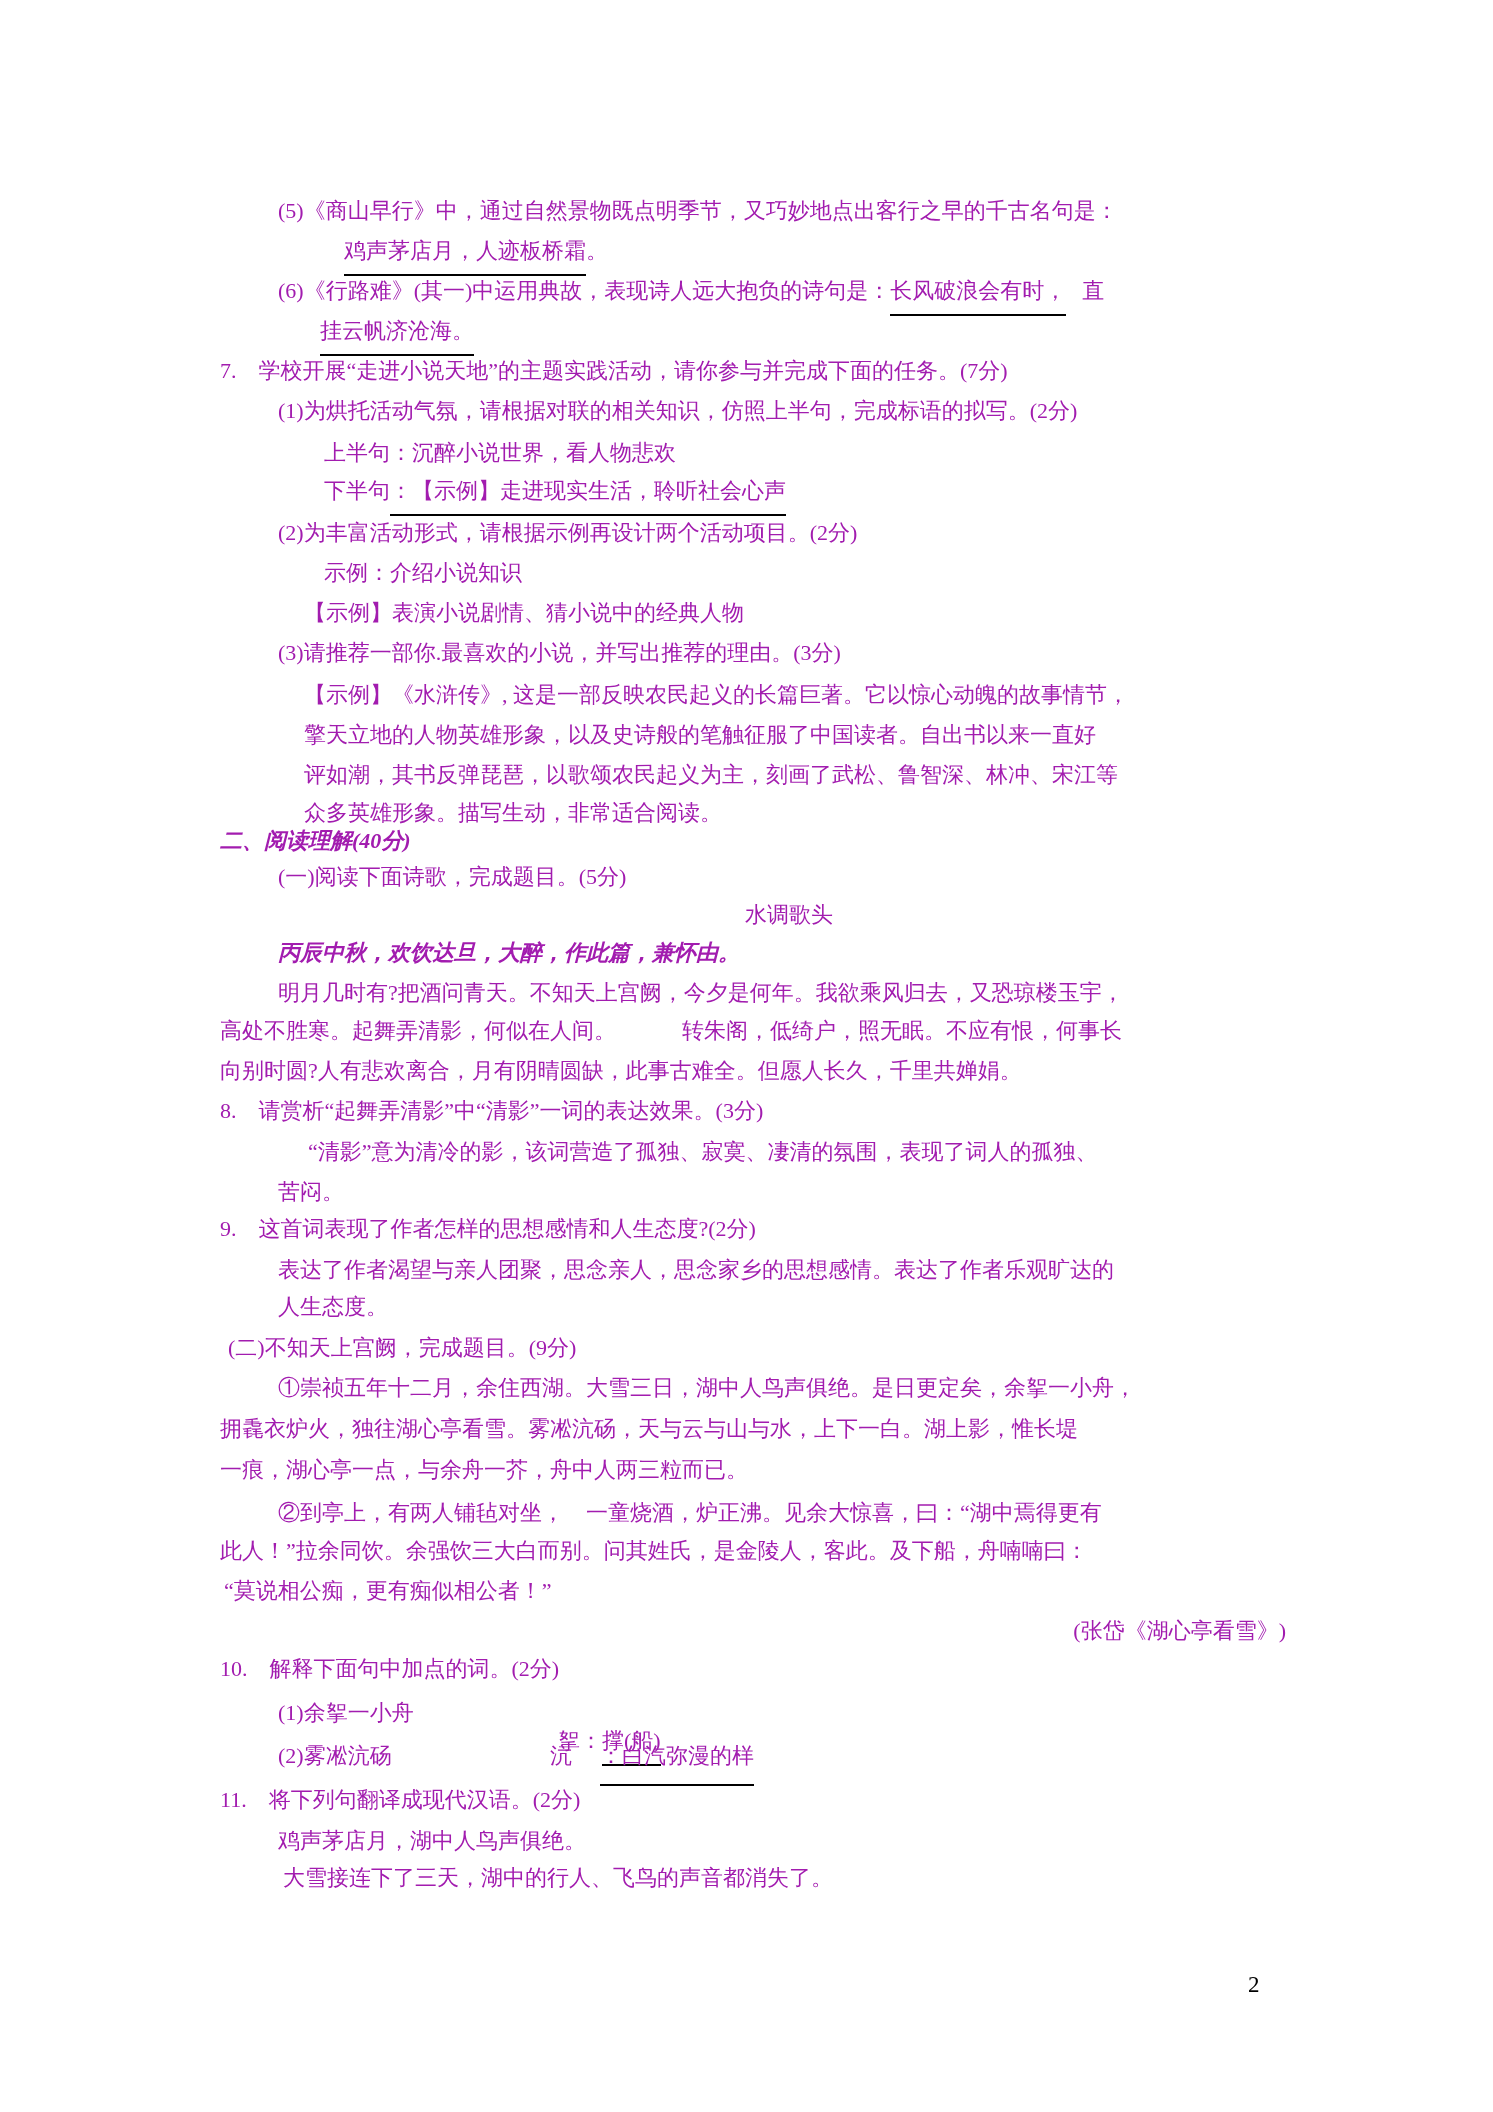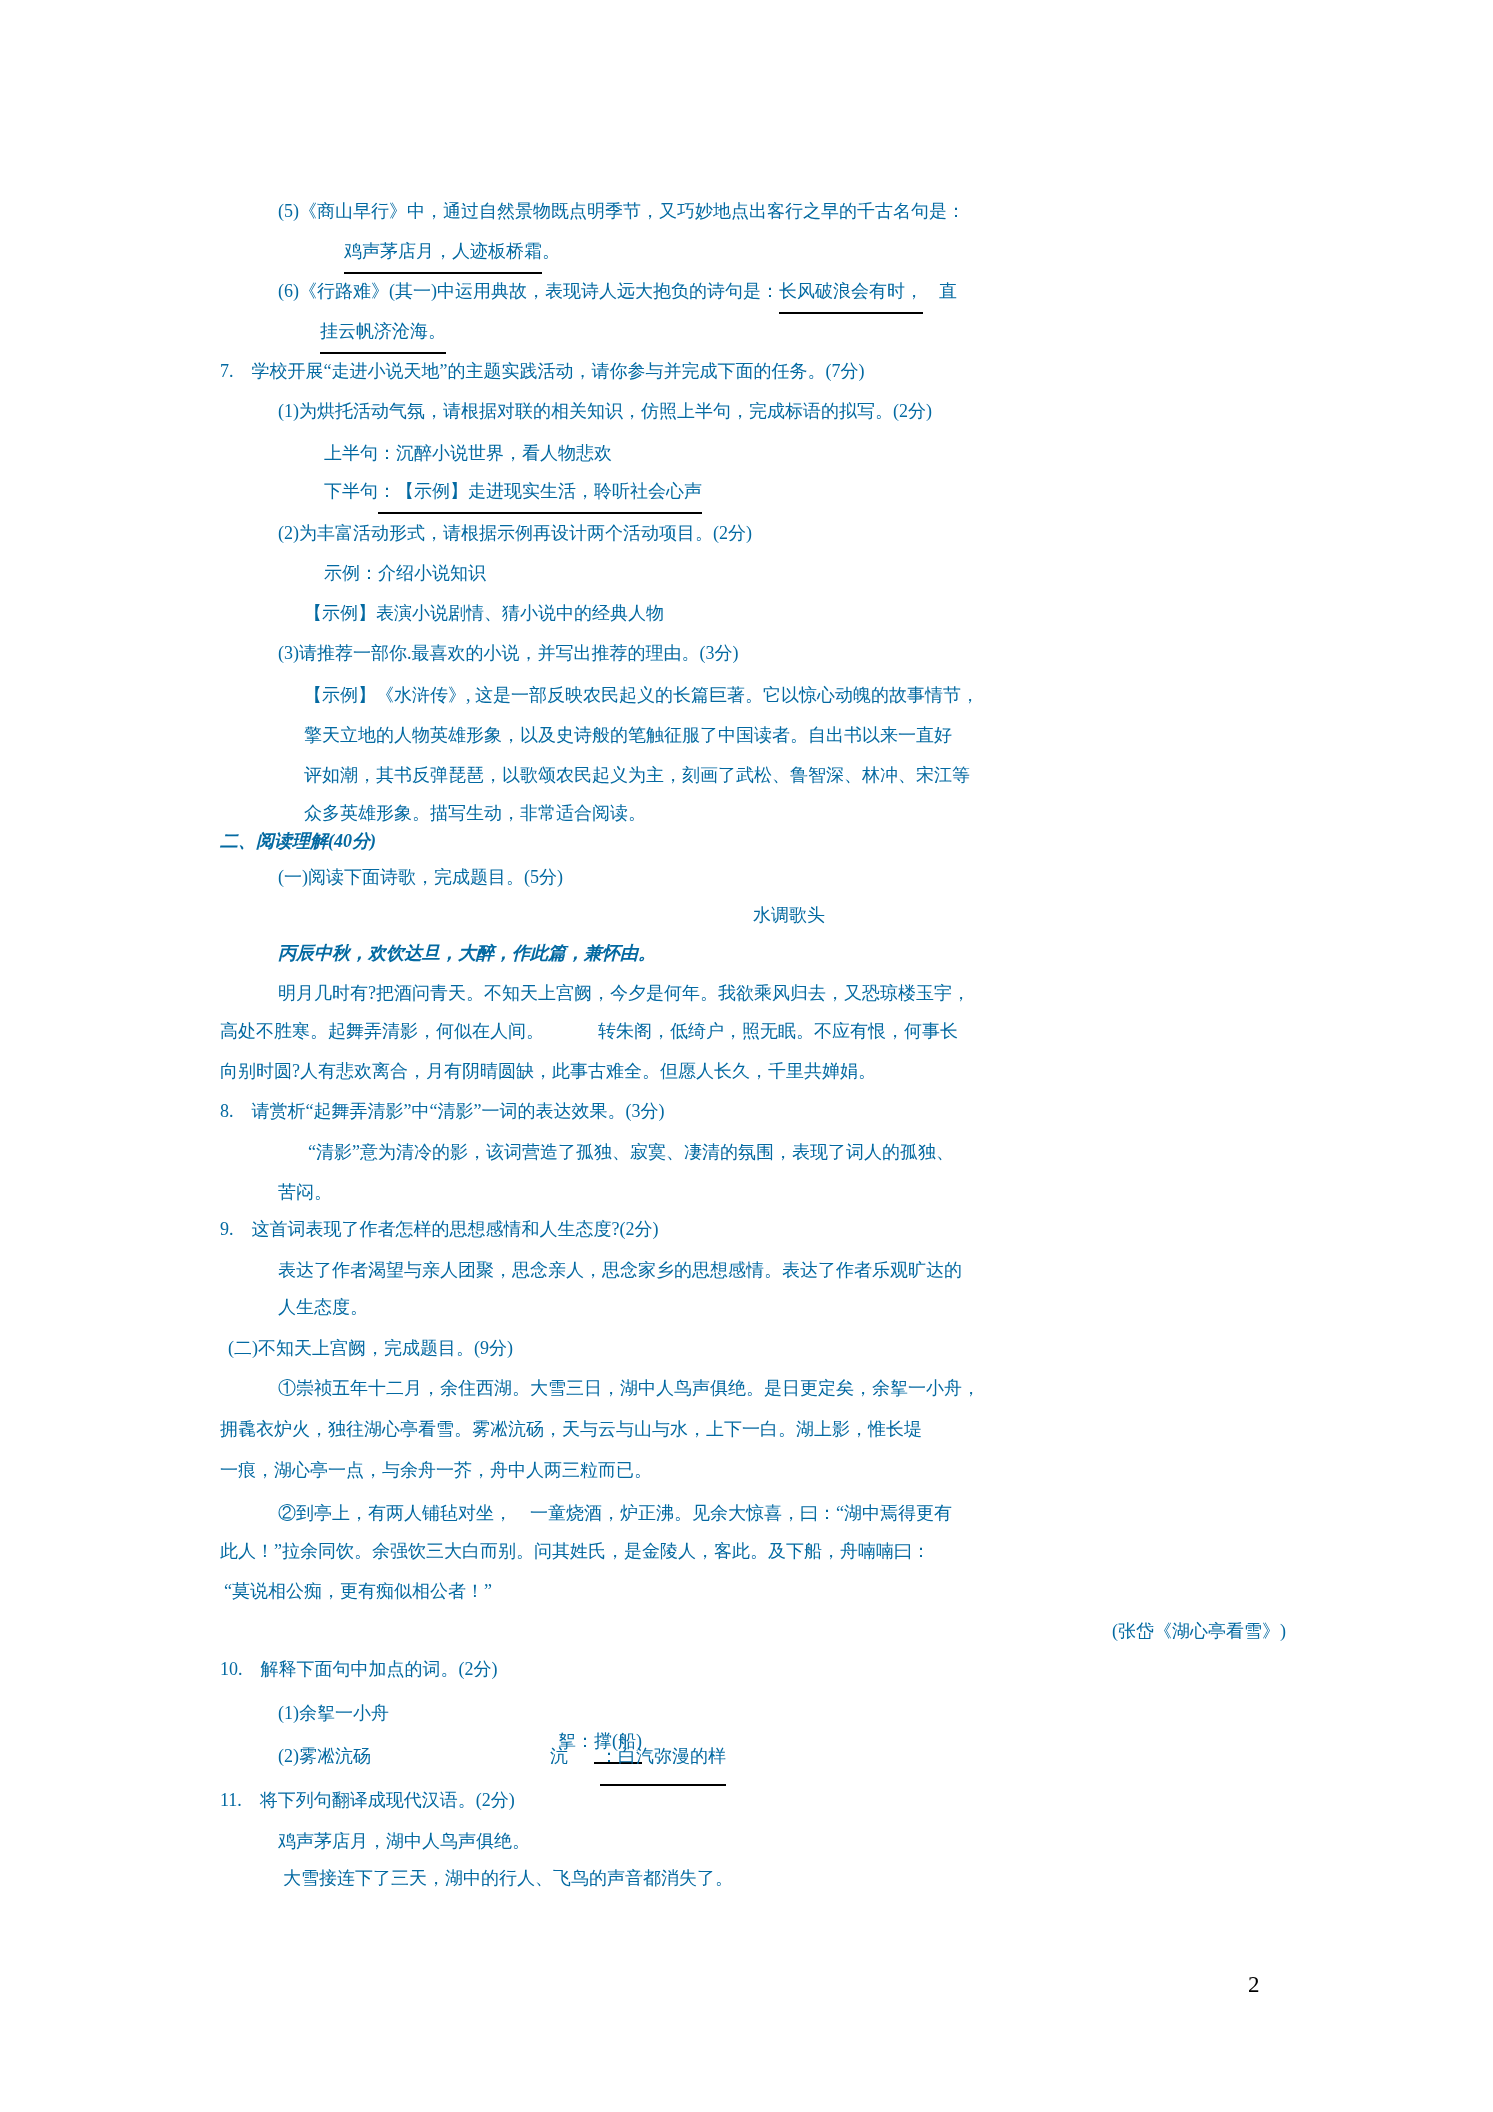--- a/index.html
+++ b/index.html
@@ -8,23 +8,23 @@
     width:1493px;height:2112px;
     background:#ffffff;
     font-family:"Liberation Serif","DejaVu Serif",serif;
     color:#000;
     overflow:hidden;
   }
   .content{position:absolute;left:220px;top:0;width:1066px;height:2112px;}
   .line{
     position:absolute;
     white-space:pre;
-    font-size:18px;
+    font-size:22px;
     line-height:34px;
-    color:#0369a1;
+    color:#a21caf;
   }
   .bold{font-weight:bold;font-style:italic;}
   .u{border-bottom:2px solid #000;padding-bottom:11px;}
   .center{left:0;width:100%;text-align:center;padding-left:72px;box-sizing:border-box;}
   .right{left:0;width:100%;text-align:right;}
   .tail{margin-left:16px;}
   .defcol1{position:absolute;left:280px;top:0;white-space:pre;margin-top:28px;}
   .defcol2w{position:absolute;left:272px;top:0;white-space:pre;}
   .defcol2a{position:absolute;left:322px;top:0;white-space:pre;}
   .pagenum{position:absolute;left:1248px;top:1972px;font-size:23px;}

